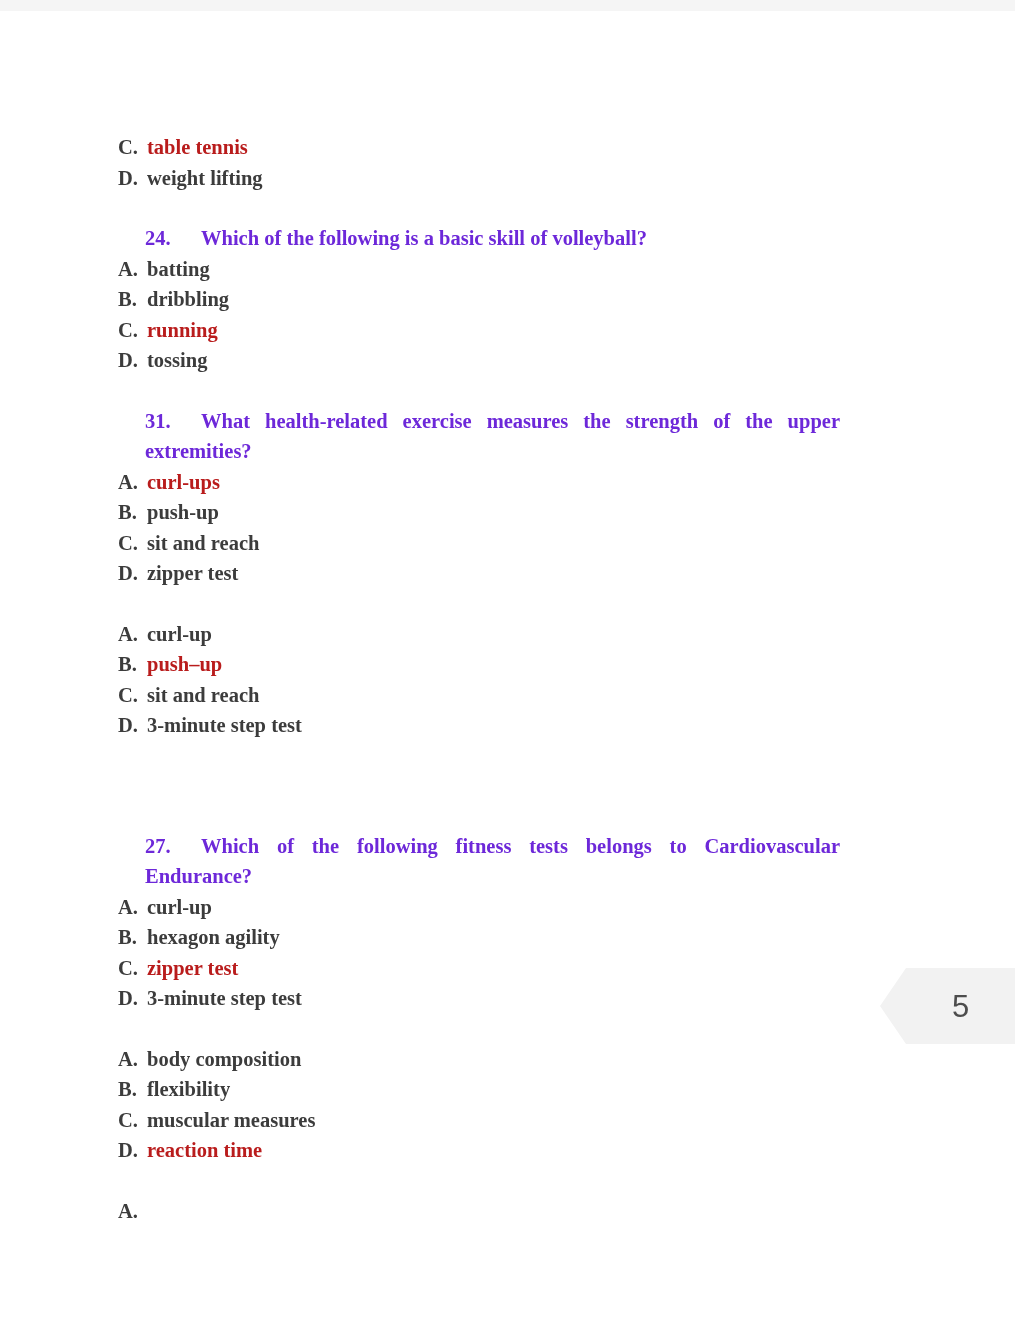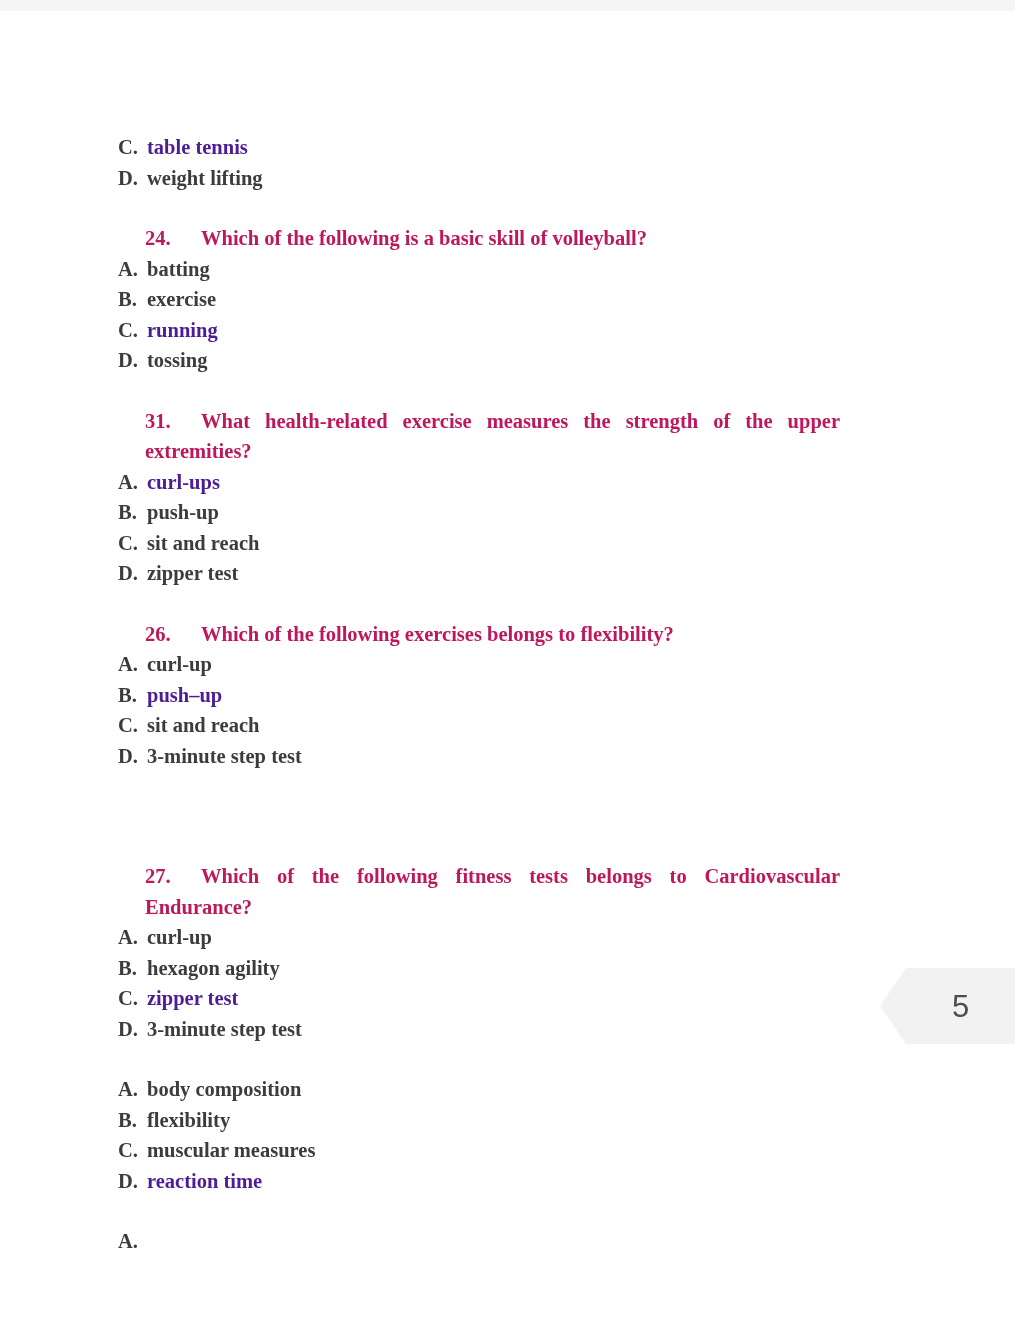--- a/index.html
+++ b/index.html
@@ -38,21 +38,21 @@
     top: 121px;
     width: 722px;
   }
 
   
   .qblock { margin: 0; }
   .qblock.gap-normal { margin-top: 30px; }
   .qblock.gap-large  { margin-top: 90px; }
 
   .qtext {
-    color: #be185d;
+    color: #6d28d9;
     font-weight: bold;
     font-size: 20.5px;
     line-height: 30.5px;
     text-align: justify;
     text-justify: inter-word;
     padding-left: 27px;
     text-indent: 0;
     margin: 0;
   }
   .qtext.single { text-align: left; }
@@ -70,21 +70,21 @@
     line-height: 30.5px;
     white-space: nowrap;
   }
   .optlabel {
     display: inline-block;
     width: 29px;
     flex: 0 0 29px;
     color: #3c3c3c;
   }
   .opttext { display: inline-block; }
-  .opttext.red { color: #4c1d95; }
+  .opttext.red { color: #b91c1c; }
 
   
   #page-badge {
     position: absolute;
     left: 880px;
     top: 957px;
     width: 135px;
     height: 76px;
     background: #f2f2f2;
     clip-path: polygon(0% 50%, 26px 0%, 100% 0%, 100% 100%, 26px 100%);
@@ -122,21 +122,21 @@
       </div>
     <div id="questions-container">
         <div class="qblock gap-normal">
           <p class="qtext single"><span class="qnum">24.</span><span>Which of the following is a basic skill of volleyball?</span></p>
           <div class="optline">
             <span class="optlabel">A.</span>
             <span class="opttext">batting</span>
           </div>
           <div class="optline">
             <span class="optlabel">B.</span>
-            <span class="opttext">exercise</span>
+            <span class="opttext">dribbling</span>
           </div>
           <div class="optline">
             <span class="optlabel">C.</span>
             <span class="opttext red">running</span>
           </div>
           <div class="optline">
             <span class="optlabel">D.</span>
             <span class="opttext">tossing</span>
           </div>
         </div>
@@ -153,21 +153,20 @@
           <div class="optline">
             <span class="optlabel">C.</span>
             <span class="opttext">sit and reach</span>
           </div>
           <div class="optline">
             <span class="optlabel">D.</span>
             <span class="opttext">zipper test</span>
           </div>
         </div>
         <div class="qblock gap-normal">
-          <p class="qtext single"><span class="qnum">26.</span><span>Which of the following exercises belongs to flexibility?</span></p>
           <div class="optline">
             <span class="optlabel">A.</span>
             <span class="opttext">curl-up</span>
           </div>
           <div class="optline">
             <span class="optlabel">B.</span>
             <span class="opttext red">push–up</span>
           </div>
           <div class="optline">
             <span class="optlabel">C.</span>

